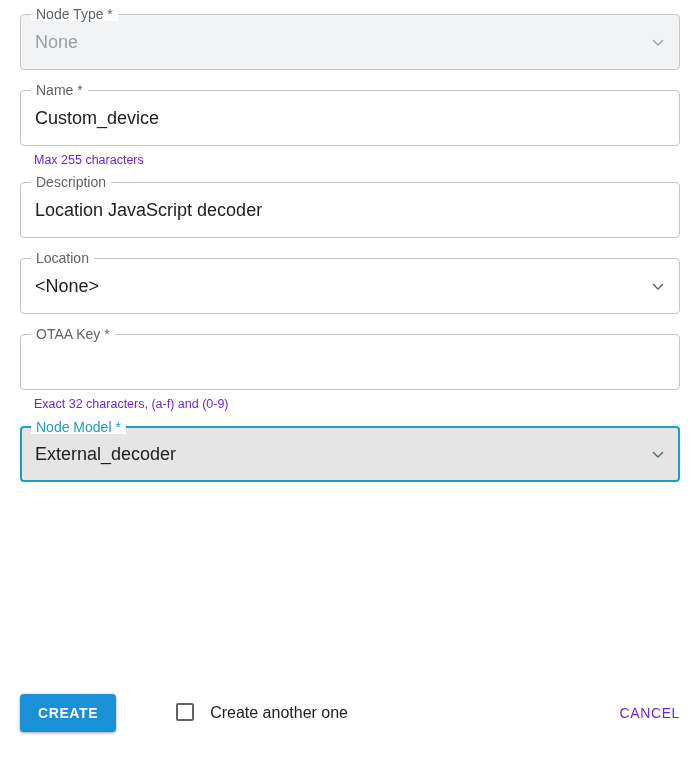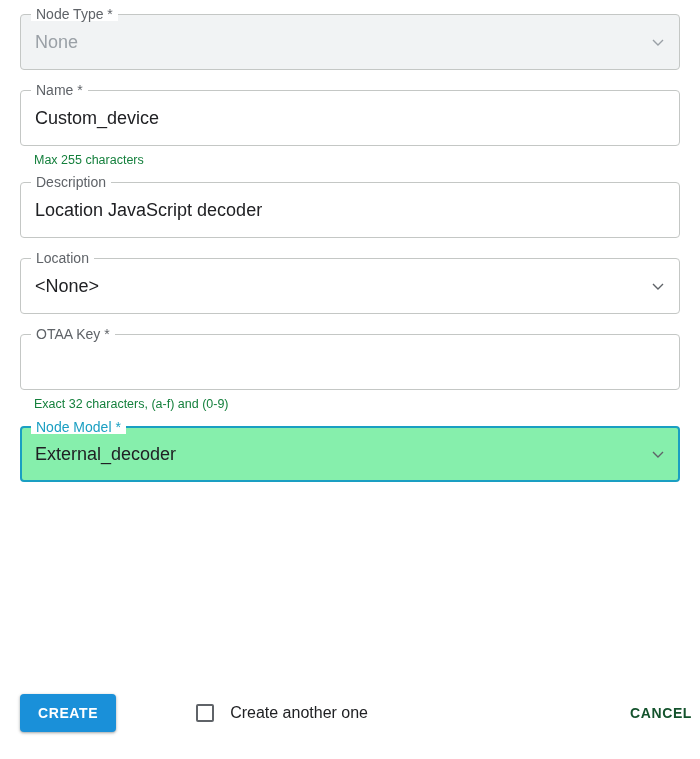--- a/index.html
+++ b/index.html
@@ -34,21 +34,21 @@
     display: flex;
     align-items: center;
     padding: 0 14px;
   }
   .field.filled {
     background: #f1f3f4;
     border-color: #c4c7c5;
   }
   .field.focused {
     border: 2px solid #1a9fc2;
-    background: #86efac;
+    background: #e5e5e5;
     padding: 0 13px;
   }
   .field .legend {
     position: absolute;
     top: -8px;
     left: 10px;
     background: #ffffff;
     padding: 0 5px;
     font-size: 14px;
     line-height: 14px;
@@ -66,88 +66,88 @@
     flex: 1;
     white-space: nowrap;
     overflow: hidden;
   }
   .field .value.placeholderish {
     color: #9aa0a6;
   }
   .helper {
     font-size: 12.5px;
     line-height: 16px;
-    color: #15803d;
+    color: #6d28d9;
     margin: 0 0 14px 14px;
   }
   .gap {
     height: 14px;
   }
 
   
   .arrow {
     width: 14px;
     height: 14px;
     margin-left: 8px;
     flex: 0 0 auto;
     display: block;
   }
   .arrow svg { display: block; }
 
   
   .actions {
     position: absolute;
     left: 20px;
-    right: 4px;
+    right: 16px;
     bottom: 27px;
     display: flex;
     align-items: center;
   }
   .btn-create {
     background: #1a90d9;
     color: #ffffff;
     border: none;
     border-radius: 4px;
     height: 38px;
     padding: 0 18px;
     font-family: "Liberation Sans", sans-serif;
     font-size: 14px;
     font-weight: bold;
     letter-spacing: 0.6px;
     cursor: pointer;
     box-shadow: 0 1px 2px rgba(60,64,67,0.3), 0 1px 3px 1px rgba(60,64,67,0.15);
   }
   .check-wrap {
     display: flex;
-    align-items: center;
-    margin-left: 80px;
+    align-items: flex-start;
+    margin-left: 60px;
     cursor: pointer;
   }
   .checkbox {
     width: 18px;
     height: 18px;
     border: 2px solid #5f6368;
     border-radius: 2px;
     box-sizing: border-box;
     flex: 0 0 auto;
   }
   .check-label {
     margin-left: 16px;
     font-size: 16px;
     line-height: 20px;
     color: #202124;
   }
   .btn-cancel {
     margin-left: auto;
     background: transparent;
     border: none;
-    color: #14532d;
+    color: #6d28d9;
     font-family: "Liberation Sans", sans-serif;
     font-size: 14px;
-    font-weight: bold;
+    font-weight: normal;
     letter-spacing: 0.6px;
     cursor: pointer;
     padding: 8px 4px;
   }
 </style>
 </head>
 <body>
 
 <div class="form">
 

